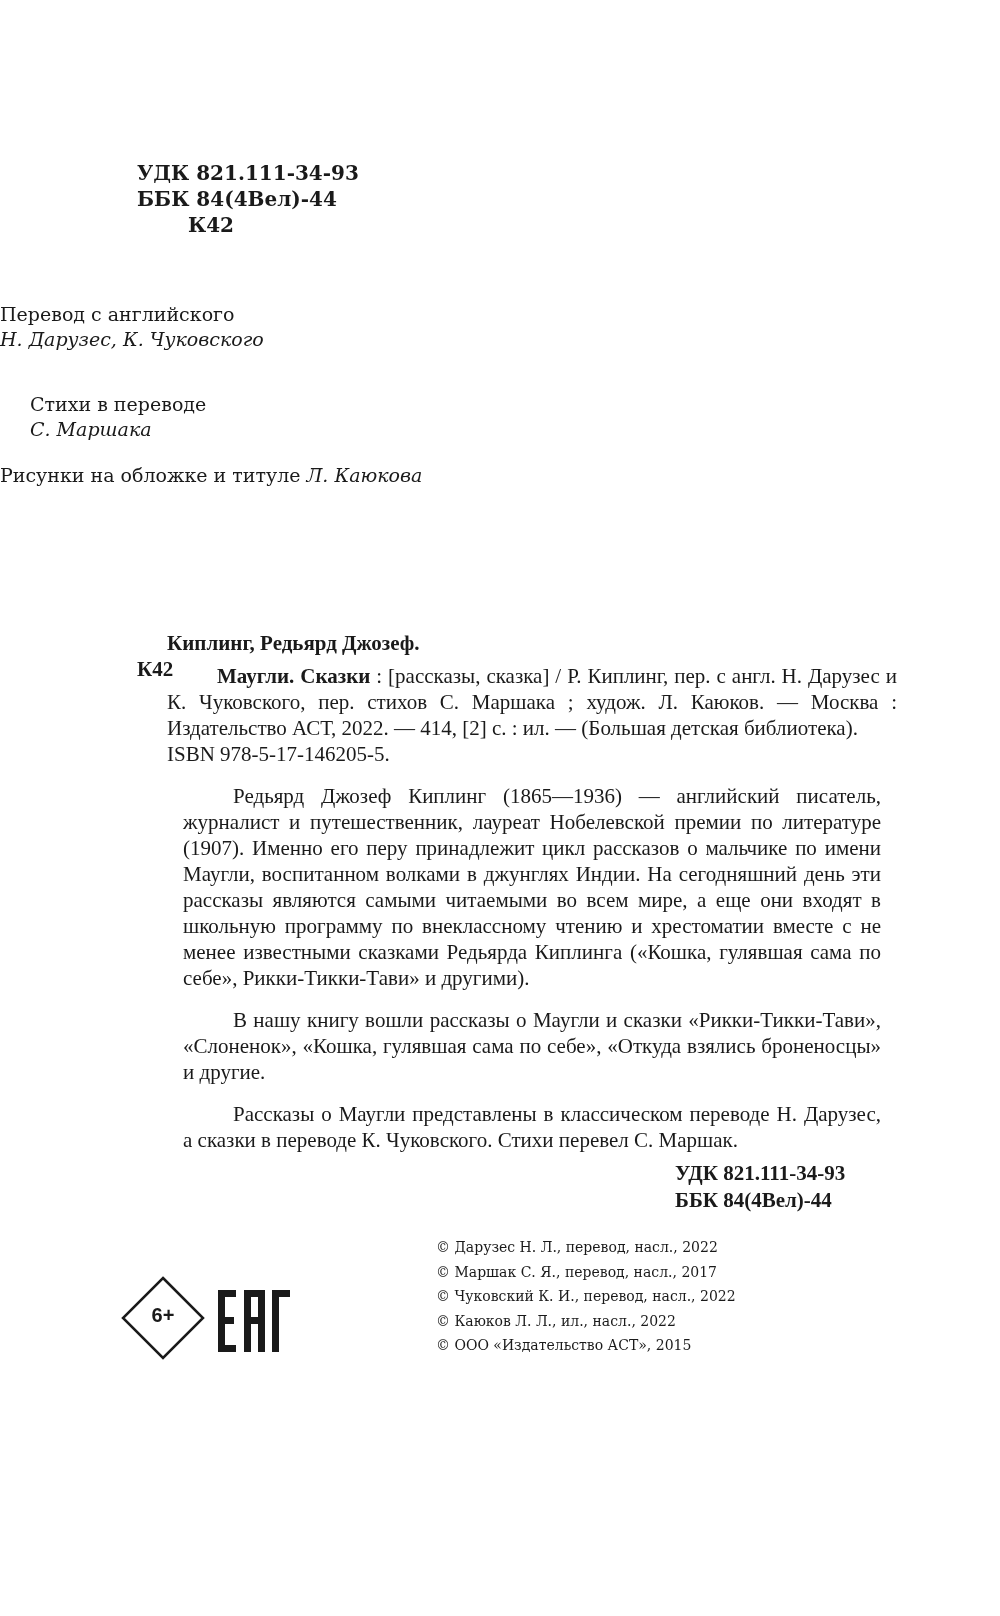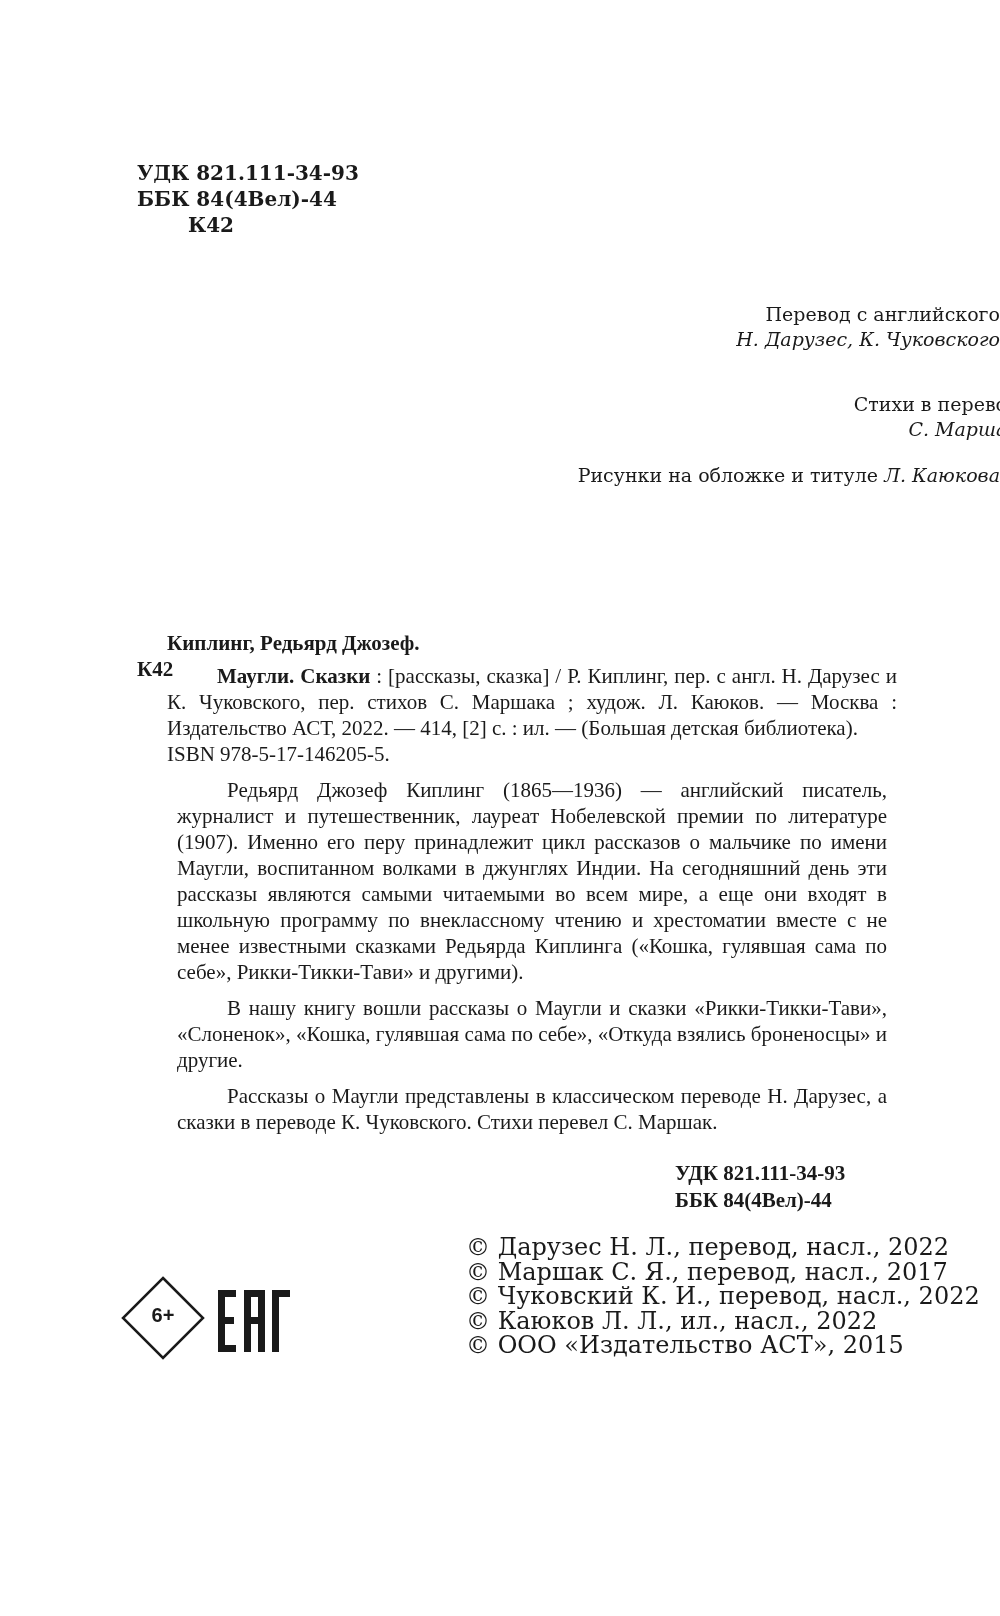--- a/index.html
+++ b/index.html
@@ -2,31 +2,31 @@
 <html><head>
 <meta charset="utf-8">
 <style>
   html, body { margin:0; padding:0; background:#ffffff; }
   body { width:1000px; height:1616px; position:relative; overflow:hidden;
          font-family:"DejaVu Serif", "Liberation Serif", serif; color:#1a1a1a; }
   .abs { position:absolute; }
   .ital { font-style:italic; }
   .top-codes { left:137px; top:160px; font-size:20px; line-height:26px; font-weight:bold; }
   .top-codes .k42 { padding-left:51px; }
-  .credits { left:0; width:1000px; text-align:right; font-size:19px; line-height:25px; }
+  .credits { left:0; width:1000px; text-align:left; font-size:19px; line-height:25px; }
   .catalog { left:137px; top:630px; width:760px; font-family:"Liberation Serif", serif; font-size:21px; line-height:26px; }
   .catalog .k42mark { position:absolute; left:0; top:26px; font-weight:bold; }
   .catalog .author { padding-left:30px; font-weight:bold; }
   .catalog .entry { padding-left:30px; text-align:justify;margin-top:7px; }
   .catalog .entry .lead { display:block; text-indent:50px; }
   .catalog .isbn { padding-left:30px; margin-top:0; }
   .catalog .para { padding-left:30px; text-align:justify; margin-top:6px; }
-  .catalog .para p { margin:10px; text-indent:50px; }
+  .catalog .para p { margin:16px; text-indent:50px; }
   .bbk2 { left:675px; top:1160px; font-family:"Liberation Serif", serif; font-weight:bold; font-size:21px; line-height:27px; }
-  .copyright { left:466px; top:1235px; font-size:24px; line-height:24.5px; }
+  .copyright { left:436px; top:1235px; font-size:14px; line-height:24.5px; }
   .age { left:120px; top:1275px; width:86px; height:86px; }
   .eac { left:218px; top:1290px; width:72px; height:62px; }
 </style>
 </head>
 <body>
 
 <div class="abs top-codes">
   <div>УДК 821.111-34-93</div>
   <div>ББК 84(4Вел)-44</div>
   <div class="k42">К42</div>

